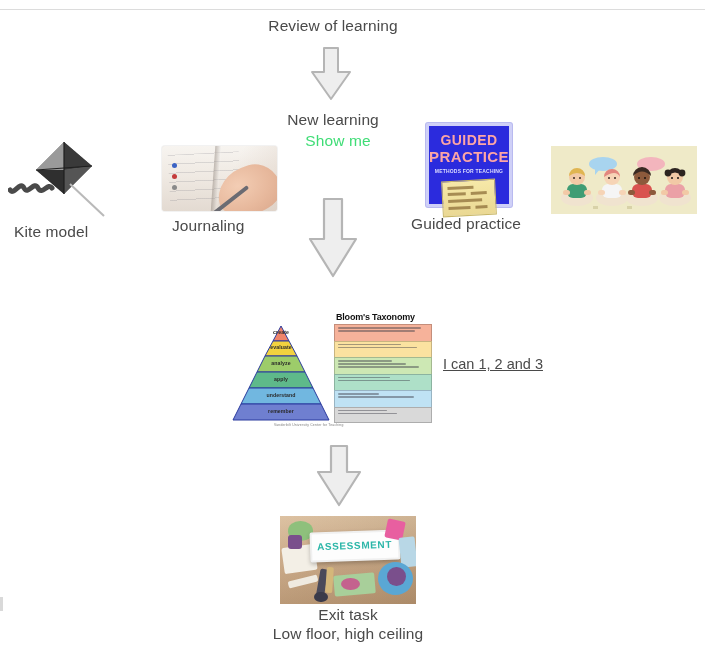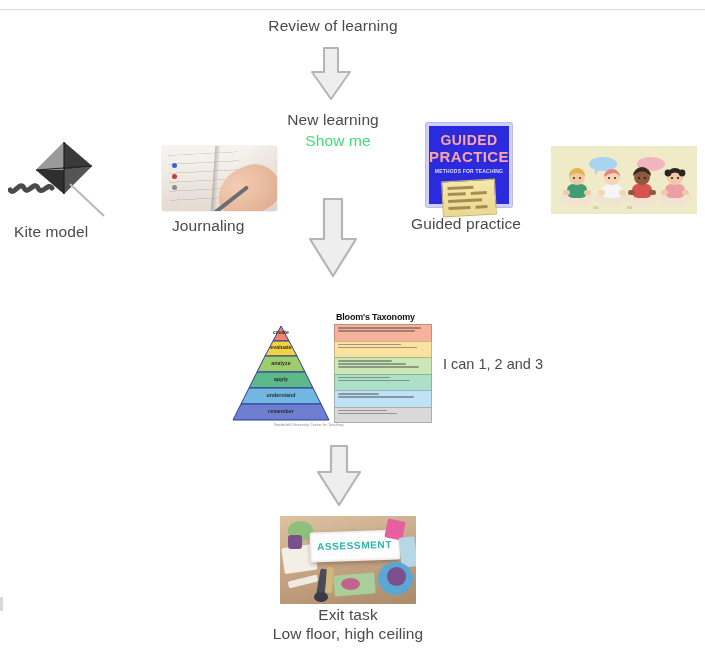--- a/index.html
+++ b/index.html
@@ -195,20 +195,21 @@
   .assess .blot {
     position:absolute; border-radius:50%;
   }
   .assess .card {
     position:absolute; border-radius:2px;
   }
 
   .bloom-caption {
     position:absolute; color:#4a4a4a; font-size:14.5px;
     white-space:nowrap;
+    text-decoration:underline;
   }
 </style>
 </head>
 <body>
 
 <div id="canvas">
 
   <div class="top-rule"></div>
   <div class="left-tick"></div>
 

